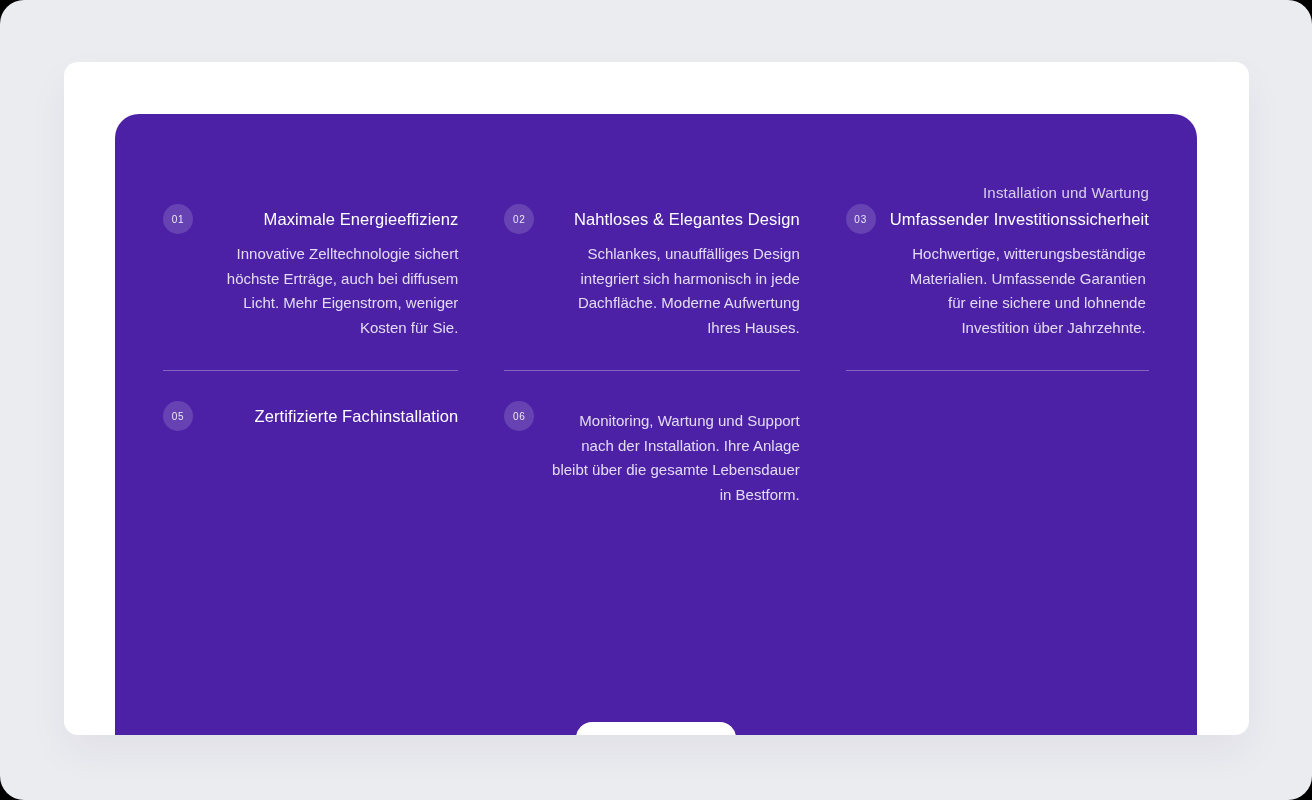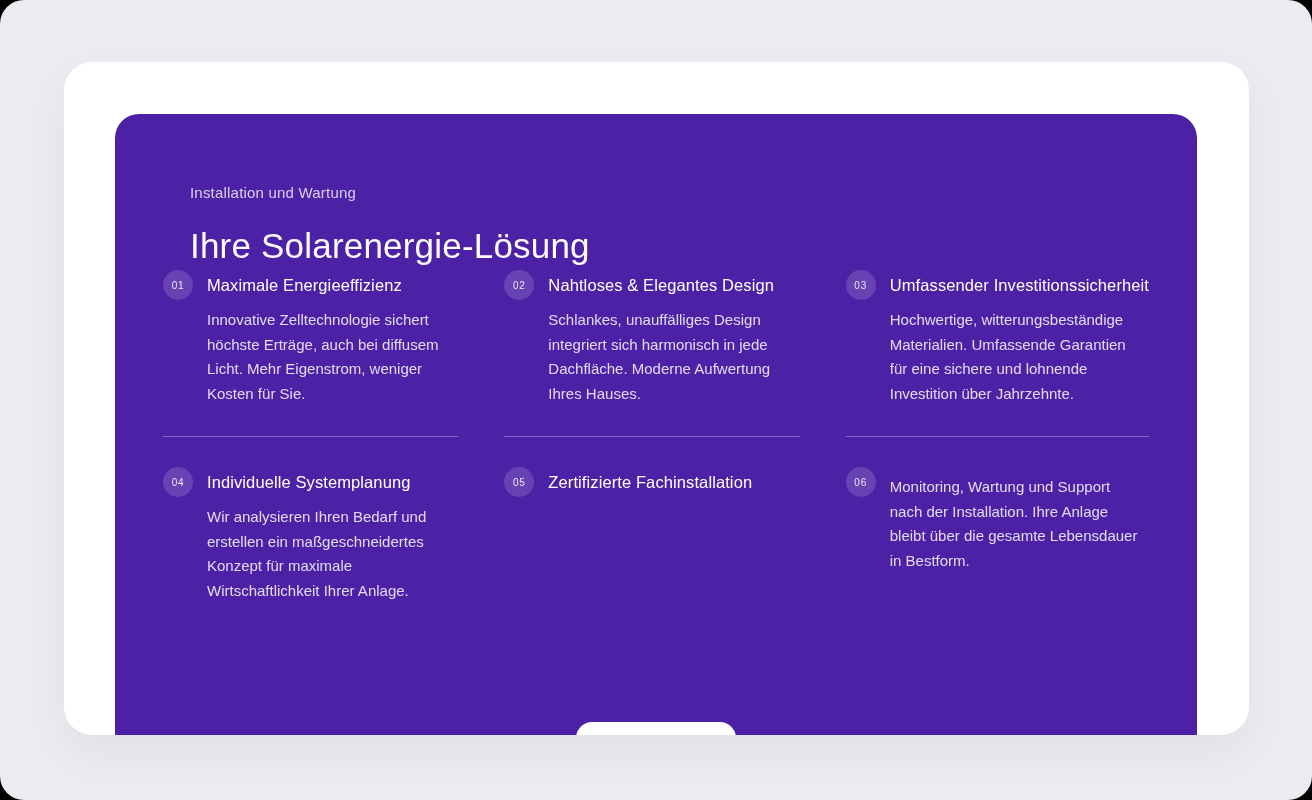--- a/index.html
+++ b/index.html
@@ -14,23 +14,24 @@
     overflow: hidden;
   }
 
   .white-card {
     position: absolute;
     left: 64px;
     top: 62px;
     width: 1185px;
     height: 673px;
     background: #ffffff;
-    border-radius: 28px;
+    border-radius: 14px;
     box-shadow: 0 18px 40px rgba(30, 20, 70, 0.05);
     overflow: hidden;
+    text-align: right;
   }
 
   .purple-card {
     position: absolute;
     left: 51px;
     top: 52px;
     width: 1082px;
     height: 621px;
     background: #4c21a6;
     border-radius: 24px 24px 0 0;
@@ -131,21 +132,20 @@
 </style>
 </head>
 <body>
 
 <div class="screen">
   <div class="white-card">
     <section class="purple-card">
 
       <header class="section-header">
         <div class="eyebrow">Installation und Wartung</div>
-        <h1 class="section-title">Ihre Solarenergie-Lösung</h1>
       </header>
 
       <div class="features-grid">
 
         <div class="feature row1">
           <div class="badge">
             <span>01</span>
           </div>
           <div class="feature-body">
             <h3 class="feature-title">Maximale Energieeffizienz</h3>
@@ -170,29 +170,20 @@
           <div class="feature-body">
             <h3 class="feature-title">Umfassender Investitionssicherheit</h3>
             <p class="feature-desc">Hochwertige, witterungsbeständige Materialien. Umfassende Garantien für eine sichere und lohnende Investition über Jahrzehnte.</p>
           </div>
         </div>
 
         <div class="divider"></div>
         <div class="divider"></div>
         <div class="divider"></div>
 
-        <div class="feature">
-          <div class="badge">
-            <span>04</span>
-          </div>
-          <div class="feature-body">
-            <h3 class="feature-title">Individuelle Systemplanung</h3>
-            <p class="feature-desc">Wir analysieren Ihren Bedarf und erstellen ein maßgeschneidertes Konzept für maximale Wirtschaftlichkeit Ihrer Anlage.</p>
-          </div>
-        </div>
 
         <div class="feature">
           <div class="badge">
             <span>05</span>
           </div>
           <div class="feature-body">
             <h3 class="feature-title">Zertifizierte Fachinstallation</h3>
           </div>
         </div>
 

